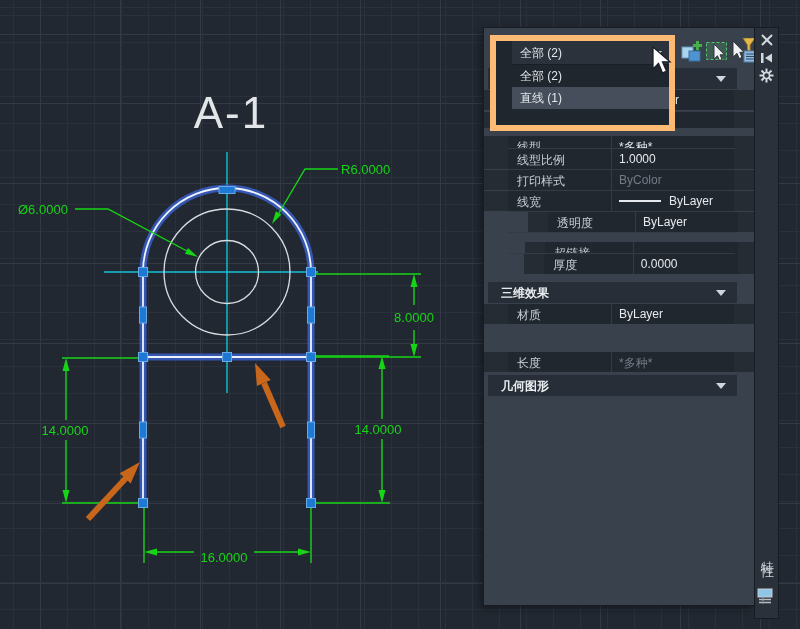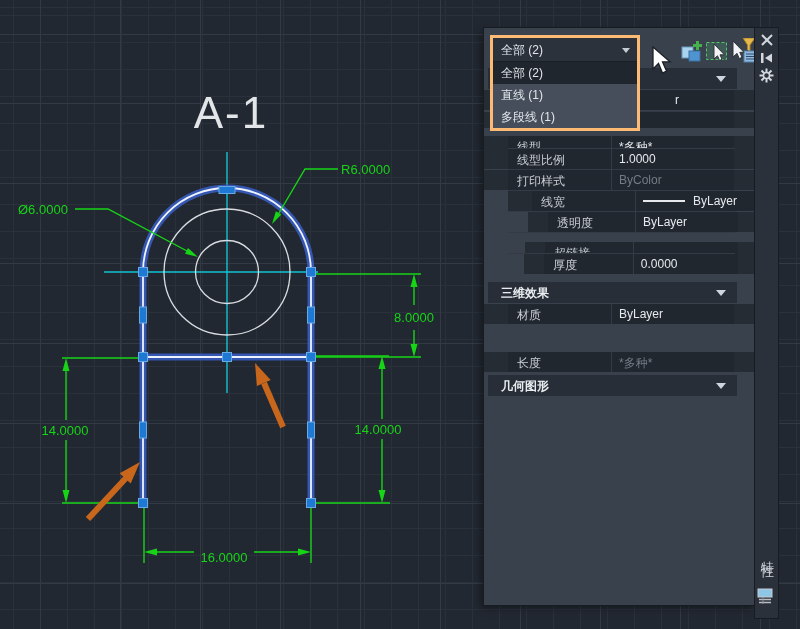--- a/index.html
+++ b/index.html
@@ -40,22 +40,22 @@
   .pvalue.muted{color:#737b85;}
   .rowsep{position:absolute;left:24px;width:227px;height:1px;background:#343b46;}
   .pheader{position:absolute;left:4px;width:249px;height:21px;background:#272e37;
     color:#eaedf0;font-size:12px;font-weight:bold;padding:3px 0 0 13px;}
   .pheader .caret{position:absolute;right:11px;top:8px;width:0;height:0;
     border-left:5px solid transparent;border-right:5px solid transparent;border-top:6px solid #cfd5dc;}
   .lw-line{display:inline-block;width:42px;height:2px;background:#e6e9ed;vertical-align:middle;margin:-2px 8px 0 0;}
 
   
   #filter-box{
-    position:absolute;left:6px;top:7px;width:150px;height:96px;
-    border:3px solid #fdba74;background:#20262d;z-index:6;
+    position:absolute;left:6px;top:7px;width:185px;height:96px;
+    border:6px solid #fdba74;background:#20262d;z-index:6;padding-left:16px;
   }
   #filter-field{height:24px;background:#2b323b;border-bottom:1px solid #1a1f26;
     color:#e3e7ec;font-size:12px;padding:4px 0 0 8px;position:relative;}
   #filter-field .dd-caret{position:absolute;right:7px;top:10px;width:0;height:0;
     border-left:4px solid transparent;border-right:4px solid transparent;border-top:5px solid #c6ccd3;}
   .dd-item{height:22px;font-size:12px;color:#e3e7ec;padding:3px 0 0 8px;}
   .dd-item.first{background:#20262d;}
   .dd-item.rest{background:#454e5a;}
 
   
@@ -200,21 +200,21 @@
       <div class="rmargin"></div>
     </div>
     <div class="rowsep" style="top:141px;"></div>
     <div class="prow" style="top:142px;">
       <div class="lmargin"></div>
       <div class="plabel">打印样式</div>
       <div class="pvalue muted">ByColor</div>
       <div class="rmargin"></div>
     </div>
     <div class="rowsep" style="top:162px;"></div>
-    <div class="prow" style="top:163px;margin-left:24px;">
+    <div class="prow" style="top:163px;">
       <div class="lmargin"></div>
       <div class="plabel">线宽</div>
       <div class="pvalue"><span class="lw-line"></span><span>ByLayer</span></div>
       <div class="rmargin"></div>
     </div>
     <div class="rowsep" style="top:183px;"></div>
     <div class="prow" style="top:184px;padding-left:44px;">
       <div class="lmargin"></div>
       <div class="plabel">透明度</div>
       <div class="pvalue">ByLayer</div>
@@ -276,21 +276,20 @@
       <polygon points="2,3 2,19 6,15.4 8.3,20.6 11,19.3 8.8,14.3 13,14.3" fill="#f2f4f6" stroke="#30343a"></polygon>
     </svg>
 
     <div id="filter-box">
       <div id="filter-field">
         <span>全部 (2)</span>
         <span class="dd-caret"></span>
       </div>
       <div class="dd-item first">全部 (2)</div>
       <div class="dd-item rest">直线 (1)</div>
-      <div class="dd-item rest">多段线 (1)</div>
     </div>
   </div>
 
   <div id="panel-strip">
     <svg class="ticon" style="left:6px;top:6px;" width="12" height="12">
       <line x1="1" y1="1" x2="11" y2="11" stroke="#d3d8de" stroke-width="2"></line>
       <line x1="11" y1="1" x2="1" y2="11" stroke="#d3d8de" stroke-width="2"></line>
     </svg>
     <svg class="ticon" style="left:5px;top:24px;" width="14" height="12">
       <rect x="1" y="1" width="2.5" height="10" fill="#d3d8de"></rect>

